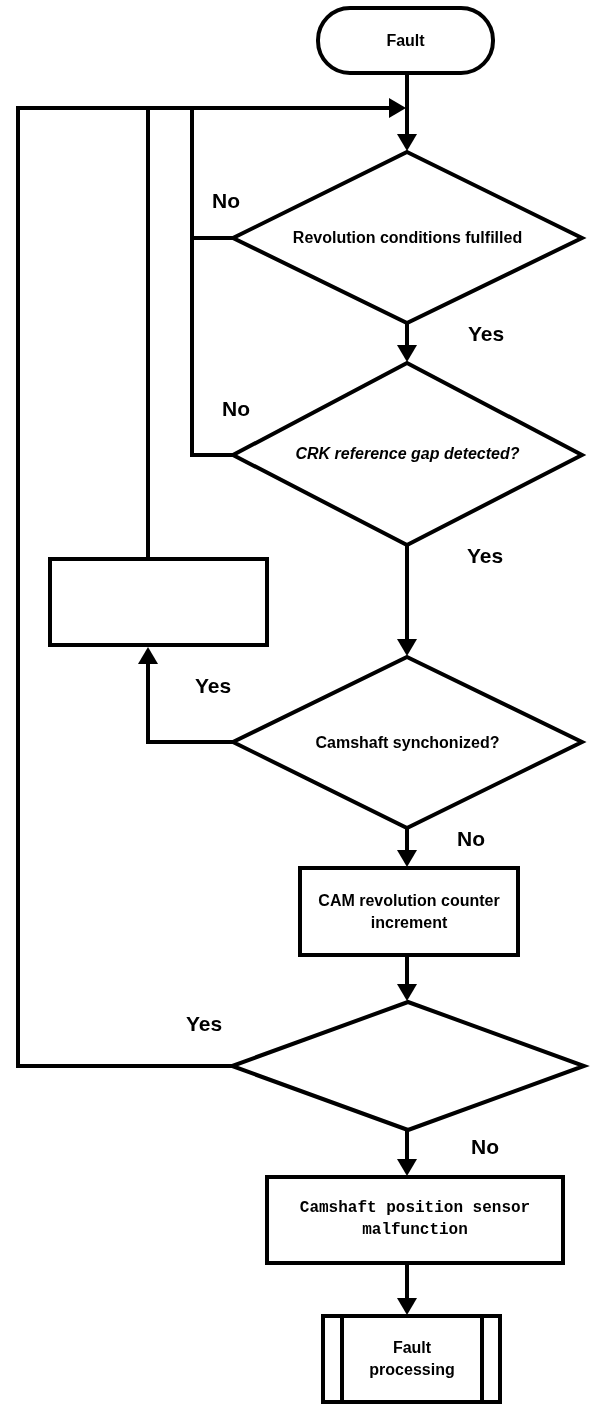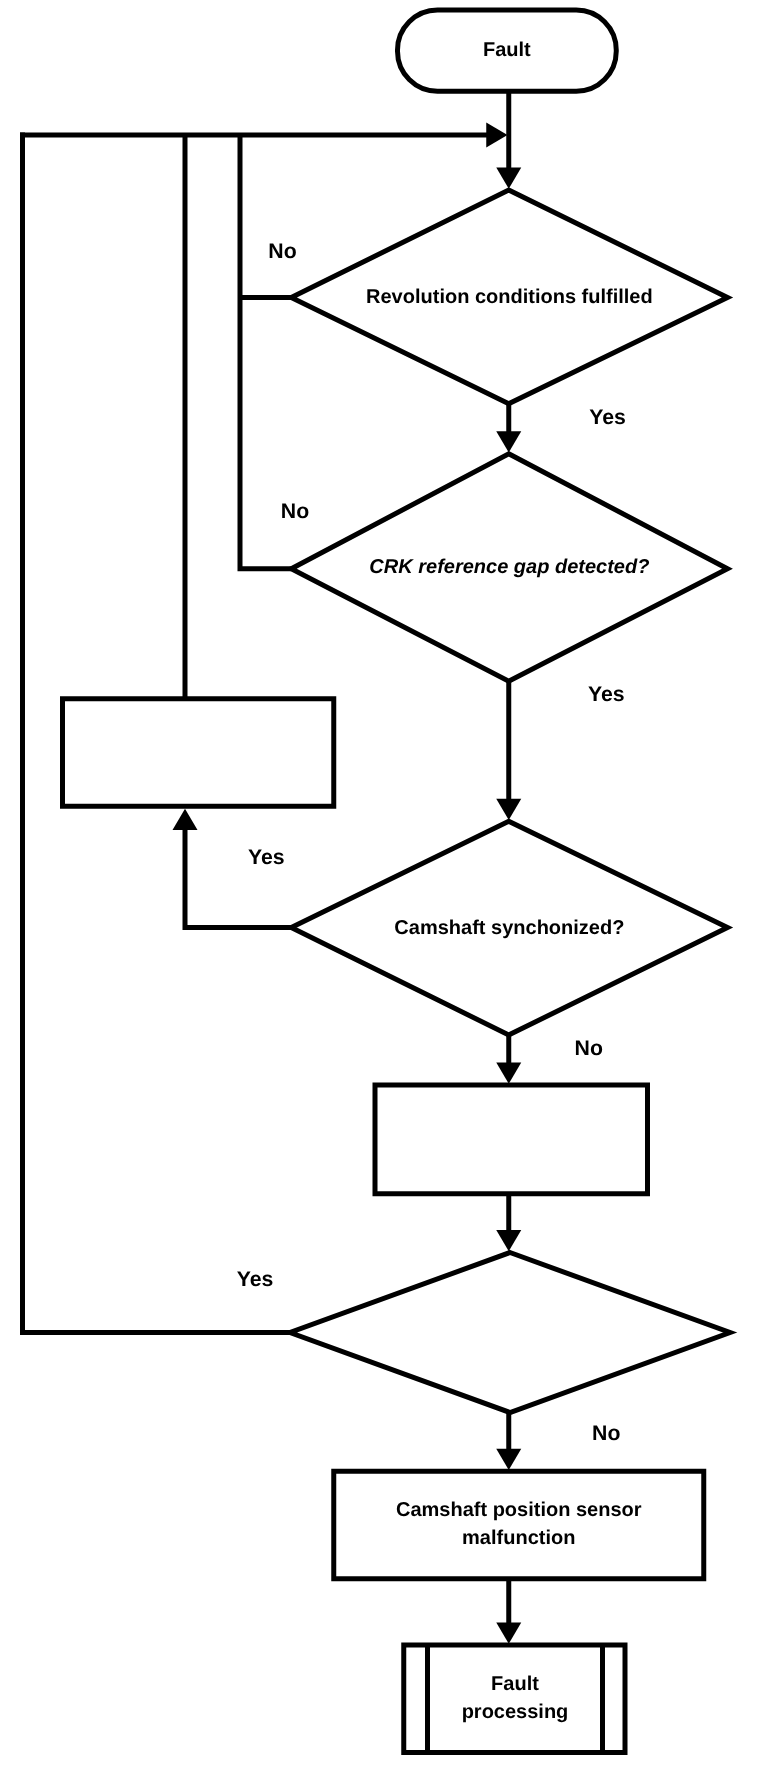--- a/index.html
+++ b/index.html
@@ -29,21 +29,21 @@
     text-align: center;
     font-size: 16px;
     font-weight: bold;
     line-height: 1.35;
     white-space: pre-line;
     pointer-events: none;
   }
   .edge-label {
     position: absolute;
     transform: translate(-50%, -50%);
-    font-size: 17px;
+    font-size: 21px;
     font-weight: bold;
     white-space: nowrap;
     pointer-events: none;
   }
 </style>
 </head>
 <body>
 
 <div class="canvas">
 
@@ -89,21 +89,23 @@
       <rect x="323" y="1316" width="177" height="86"></rect>
       <line x1="342" y1="1316" x2="342" y2="1402"></line>
       <line x1="482" y1="1316" x2="482" y2="1402"></line>
     </g>
   </svg>
 
   <div class="node-label" style="left:318px; top:8px; width:175px; height:65px;">Fault</div>
   <div class="node-label" style="left:233px; top:152px; width:349px; height:171px;">Revolution conditions fulfilled</div>
   <div class="node-label" style="left:233px; top:363px; width:349px; height:182px;font-style:italic;">CRK reference gap detected?</div>
   <div class="node-label" style="left:233px; top:657px; width:349px; height:171px;text-align:center;">Camshaft synchonized?</div>
-  <div class="node-label" style="left:267px; top:1177px; width:296px; height:86px;">Camshaft position sensor
+  <div class="node-label" style="left:300px; top:868px; width:218px; height:87px;">CAM revolution counter
+increment</div>
+  <div class="node-label" style="left:267px; top:1177px; width:296px; height:86px;font-family:Liberation Mono, monospace;">Camshaft position sensor
 malfunction</div>
   <div class="node-label" style="left:342px; top:1316px; width:140px; height:86px;">Fault
 processing</div>
 
   <div class="edge-label" style="left:226px; top:201px;">No</div>
   <div class="edge-label" style="left:486px; top:334px;">Yes</div>
   <div class="edge-label" style="left:236px; top:409px;">No</div>
   <div class="edge-label" style="left:485px; top:556px;">Yes</div>
   <div class="edge-label" style="left:213px; top:686px;">Yes</div>
   <div class="edge-label" style="left:471px; top:839px;">No</div>

